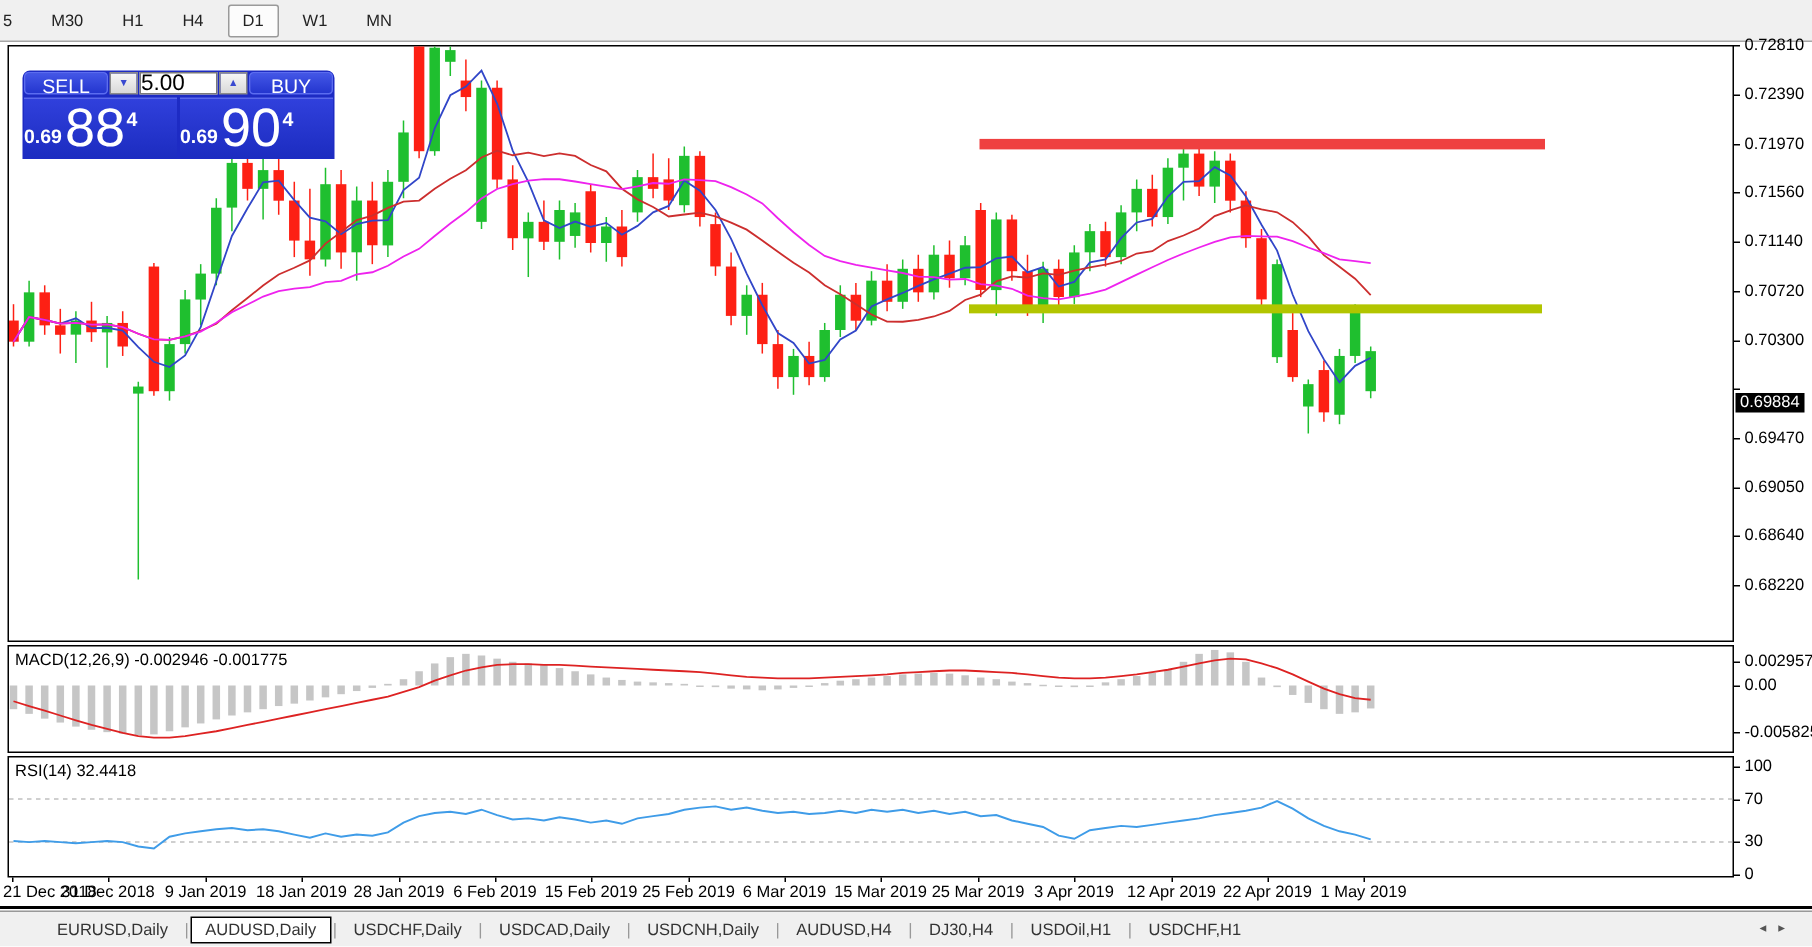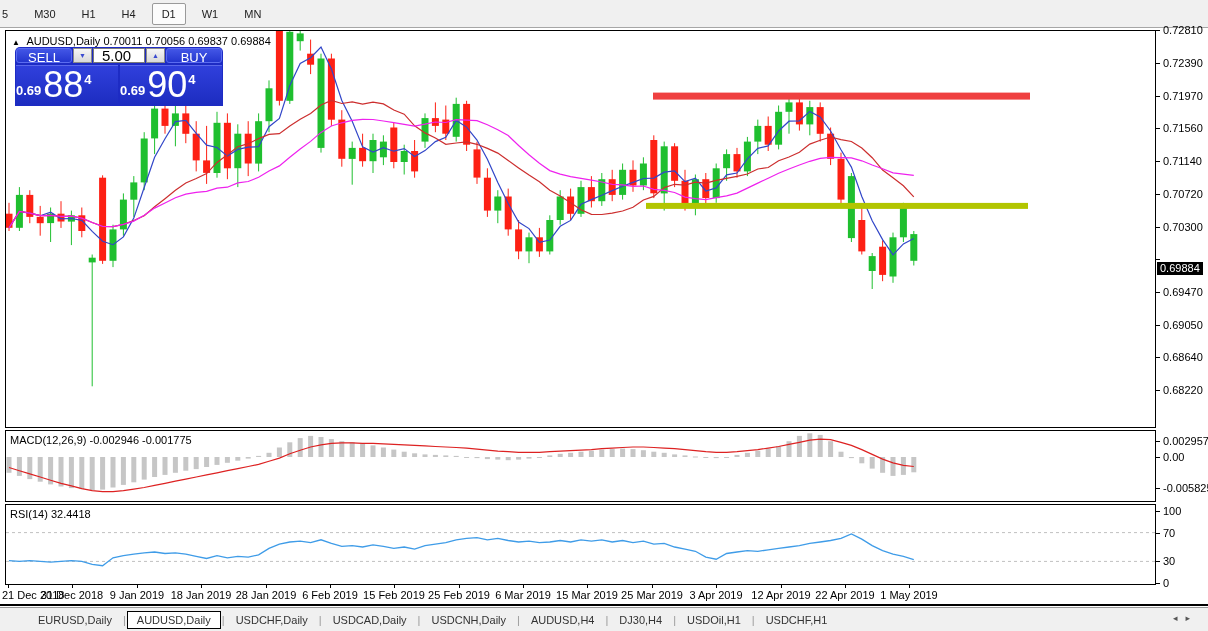--- a/index.html
+++ b/index.html
@@ -22,21 +22,21 @@
   .pane-label{position:absolute;left:4px;top:3px;z-index:3;color:#000}
   
   .tp{position:absolute;left:9px;top:16px;width:206px;z-index:5;background:#1d2bc4;
       border-radius:5px 5px 0 0;padding:1px}
   .tp-top{display:flex;height:15px;gap:1px;margin-bottom:2px}
   .tp-btn{background:linear-gradient(#4356e6,#2436cf);color:#fff;border:1px solid #5b6cf0;
           border-radius:3px;font-size:13px;font-family:inherit;flex:0 0 56px;cursor:default}
   .tp-spin{flex:0 0 17px;background:linear-gradient(#f6f6f6,#d9d9d9);border:1px solid #8a8a8a;
            color:#3a4ad0;font-size:7px;display:flex;align-items:center;justify-content:center;cursor:default}
   .tp-vol{flex:1;min-width:0;border:1px solid #7a7a7a;font-size:15px;font-family:inherit;
-          text-align:center;padding:0 5px 0 0;box-sizing:border-box}
+          text-align:left;padding:0 5px 0 0;box-sizing:border-box}
   .tp-prices{display:flex;gap:2px;height:40px}
   .tp-price{flex:1;background:linear-gradient(#3040dc,#1c2cc0);border-top:1px solid #5a68ea;
             color:#fff;display:flex;align-items:flex-end;padding-bottom:2px}
   .tp-price .pfx{font-size:13px;font-weight:bold;margin:0 2px 5px 0}
   .tp-price .big{font-size:36px;line-height:36px;font-weight:400}
   .tp-price .sup{font-size:13px;font-weight:bold;position:relative;top:-16px;left:1px}
   
   .ax-label{position:absolute;left:1163px;color:#000;white-space:nowrap}
   .ptag{position:absolute;left:1157px;background:#000;color:#fff;padding:0 3px;height:13px;line-height:13px}
   
@@ -241,25 +241,20 @@
       <line x1="897.4" y1="171.8" x2="897.4" y2="211.0" stroke="#1fbf2f" stroke-width="1"></line>
       <rect x="893.9" y="176.5" width="7" height="29.8" fill="#1fbf2f"></rect>
       <line x1="907.8000000000001" y1="200.0" x2="907.8000000000001" y2="234.5" stroke="#1fbf2f" stroke-width="1"></line>
       <rect x="904.3000000000001" y="203.1" width="7" height="26.7" fill="#1fbf2f"></rect>
       <polyline points="3.0,196.9 13.4,180.4 23.8,182.2 34.2,184.7 44.6,181.2 55.0,187.8 65.4,187.5 75.8,189.4 86.2,200.4 96.6,210.2 107.0,213.7 117.4,205.9 127.8,187.1 138.2,156.5 148.6,126.3 159.0,107.8 169.4,90.6 179.8,89.4 190.2,102.4 200.6,114.1 211.0,116.5 221.4,125.1 231.8,118.4 242.2,116.1 252.6,115.7 263.0,95.7 273.4,87.5 283.8,54.5 294.2,32.5 304.6,26.7 315.0,16.1 325.4,38.0 335.8,69.4 346.2,90.2 356.6,115.9 367.0,121.0 377.4,116.7 387.8,120.2 398.2,117.6 408.6,125.5 419.0,119.6 429.4,110.6 439.8,106.3 450.2,89.4 460.6,96.1 471.0,109.0 481.4,128.2 491.8,151.4 502.2,172.5 512.6,191.0 523.0,197.6 533.4,211.4 543.8,209.0 554.2,195.3 564.6,189.4 575.0,173.3 585.4,168.6 595.8,164.3 606.2,159.6 616.6,155.3 627.0,151.4 637.4,147.5 647.8,147.1 658.2,141.2 668.6,140.0 679.0,150.6 689.4,147.1 699.8,160.0 710.2,156.9 720.6,143.9 731.0,142.0 741.4,127.8 751.8,117.3 762.2,114.9 772.6,100.0 783.0,90.2 793.4,89.8 803.8,80.4 814.2,85.9 824.6,100.0 835.0,118.8 845.4,136.1 855.8,165.5 866.2,189.8 876.6,208.6 887.0,223.9 897.4,212.9 907.8,207.5" fill="none" stroke="#3146c8" stroke-width="1.2"></polyline>
       <polyline points="3.0,196.9 13.4,180.4 23.8,182.2 34.2,184.7 44.6,184.3 55.0,185.4 65.4,185.2 75.8,187.1 86.2,191.5 96.6,195.3 107.0,195.6 117.4,193.3 127.8,189.5 138.2,184.8 148.6,175.8 159.0,167.7 169.4,159.3 179.8,152.0 190.2,147.5 200.6,142.6 211.0,131.4 221.4,123.7 231.8,115.7 242.2,112.7 252.6,107.6 263.0,103.4 273.4,102.7 283.8,94.9 294.2,88.2 304.6,82.5 315.0,74.0 325.4,69.5 335.8,72.5 346.2,70.8 356.6,73.1 367.0,71.2 377.4,72.9 387.8,79.0 398.2,83.2 408.6,94.8 419.0,101.9 429.4,107.0 439.8,113.3 450.2,112.0 460.6,110.8 471.0,113.3 481.4,117.4 491.8,122.1 502.2,129.4 512.6,136.9 523.0,144.1 533.4,150.7 543.8,159.2 554.2,165.1 564.6,171.8 575.0,178.7 585.4,183.4 595.8,183.5 606.2,182.2 616.6,180.0 627.0,176.3 637.4,169.0 647.8,165.4 658.2,156.6 668.6,153.3 679.0,154.1 689.4,151.2 699.8,152.2 710.2,149.4 720.6,147.3 731.0,145.4 741.4,143.0 751.8,138.0 762.2,136.5 772.6,129.7 783.0,126.0 793.4,121.3 803.8,113.1 814.2,109.3 824.6,106.0 835.0,108.6 845.4,110.5 855.8,117.1 866.2,126.7 876.6,139.1 887.0,146.8 897.4,154.8 907.8,165.8" fill="none" stroke="#cc2e2e" stroke-width="1.2"></polyline>
       <polyline points="3.0,196.9 13.4,180.4 23.8,182.2 34.2,184.7 44.6,184.3 55.0,185.4 65.4,185.2 75.8,187.1 86.2,191.5 96.6,195.3 107.0,195.6 117.4,193.3 127.8,190.1 138.2,184.2 148.6,177.1 159.0,172.0 169.4,166.7 179.8,163.1 190.2,161.4 200.6,160.4 211.0,157.1 221.4,156.2 231.8,151.9 242.2,150.5 252.6,146.2 263.0,140.0 273.4,134.9 283.8,126.3 294.2,118.0 304.6,110.4 315.0,101.4 325.4,95.0 335.8,91.8 346.2,89.4 356.6,88.4 367.0,88.5 377.4,90.0 387.8,91.7 398.2,93.4 408.6,95.1 419.0,93.2 429.4,91.0 439.8,91.5 450.2,88.6 460.6,89.1 471.0,89.7 481.4,93.8 491.8,98.7 502.2,104.6 512.6,114.5 523.0,123.8 533.4,132.3 543.8,139.6 554.2,143.1 564.6,145.6 575.0,147.4 585.4,149.2 595.8,151.0 606.2,153.4 616.6,153.8 627.0,155.4 637.4,155.0 647.8,158.4 658.2,159.4 668.6,161.5 679.0,166.1 689.4,167.7 699.8,168.6 710.2,166.7 720.6,164.8 731.0,162.1 741.4,157.1 751.8,152.1 762.2,147.2 772.6,142.3 783.0,138.0 793.4,134.0 803.8,130.3 814.2,127.3 824.6,126.3 835.0,126.6 845.4,126.8 855.8,129.8 866.2,134.0 876.6,137.8 887.0,141.9 897.4,143.1 907.8,144.4" fill="none" stroke="#ee22ee" stroke-width="1.2"></polyline>
       <rect x="647" y="61.6" width="377" height="7" fill="#ef4040"></rect>
       <rect x="640" y="171.9" width="382" height="6" fill="#b2c500"></rect>
     </svg>
-  <div class="chart-title">
-    <span class="arr">▲</span>
-    <span>AUDUSD,Daily</span>
-    <span>0.70011 0.70056 0.69837 0.69884</span>
-  </div>
   <div class="tp">
     <div class="tp-top">
       <button class="tp-btn">SELL</button>
       <div class="tp-spin">
         <span>▼</span>
         </div>
       <input class="tp-vol" readonly="" value="5.00" style="">
       <div class="tp-spin">
         <span>▲</span>
         </div>

